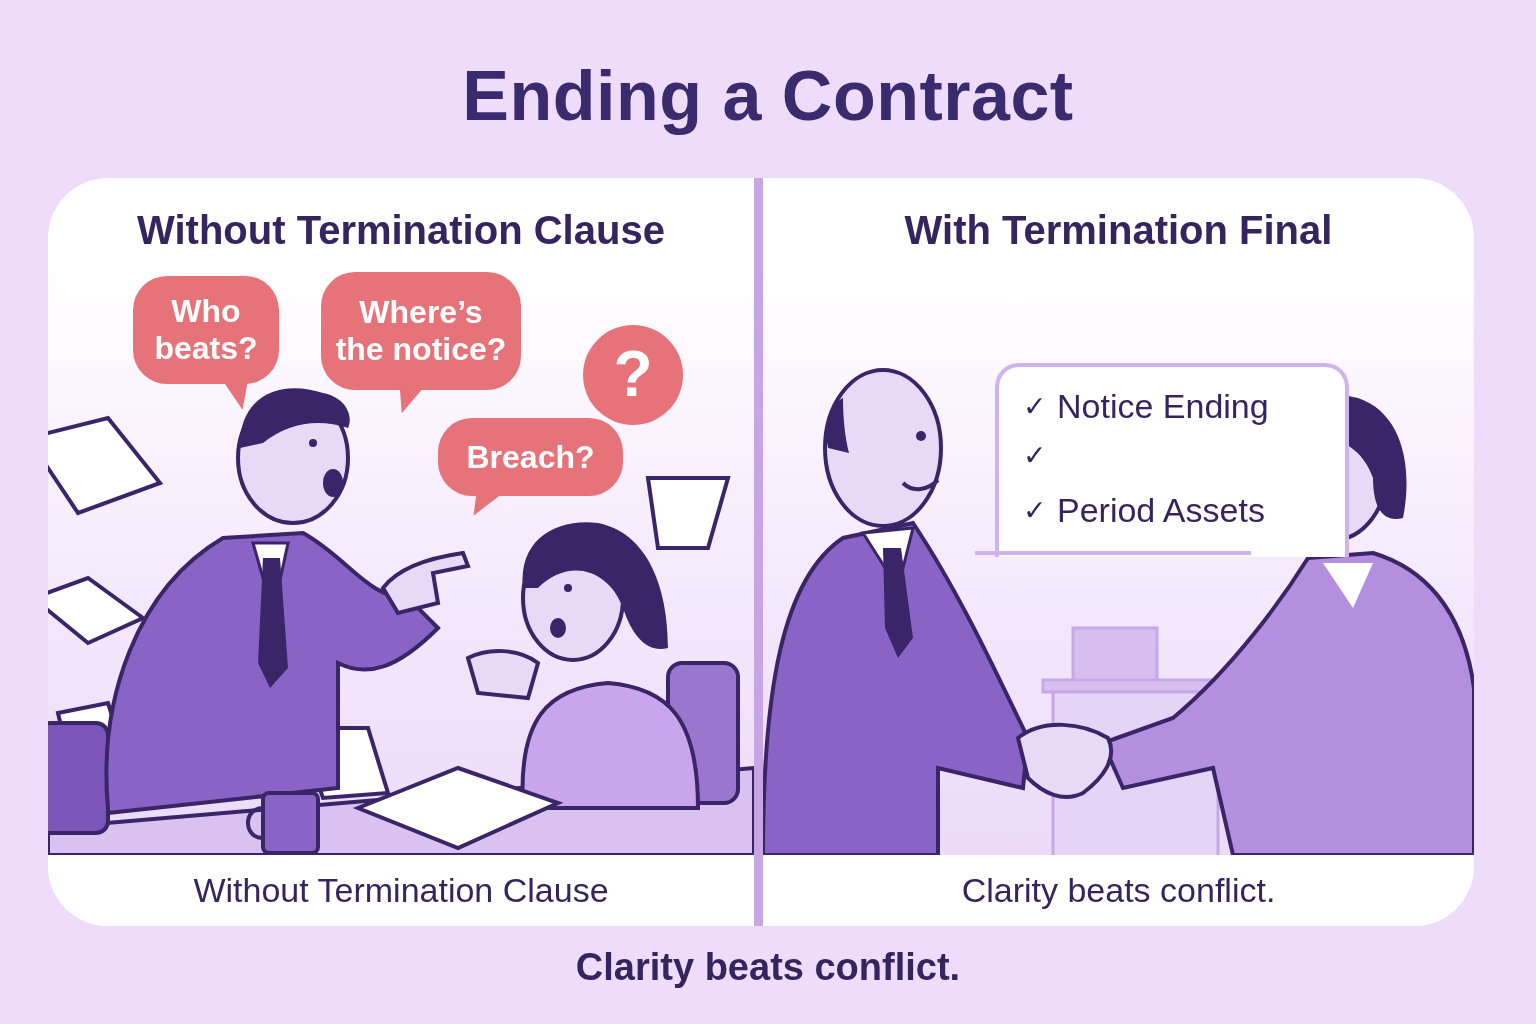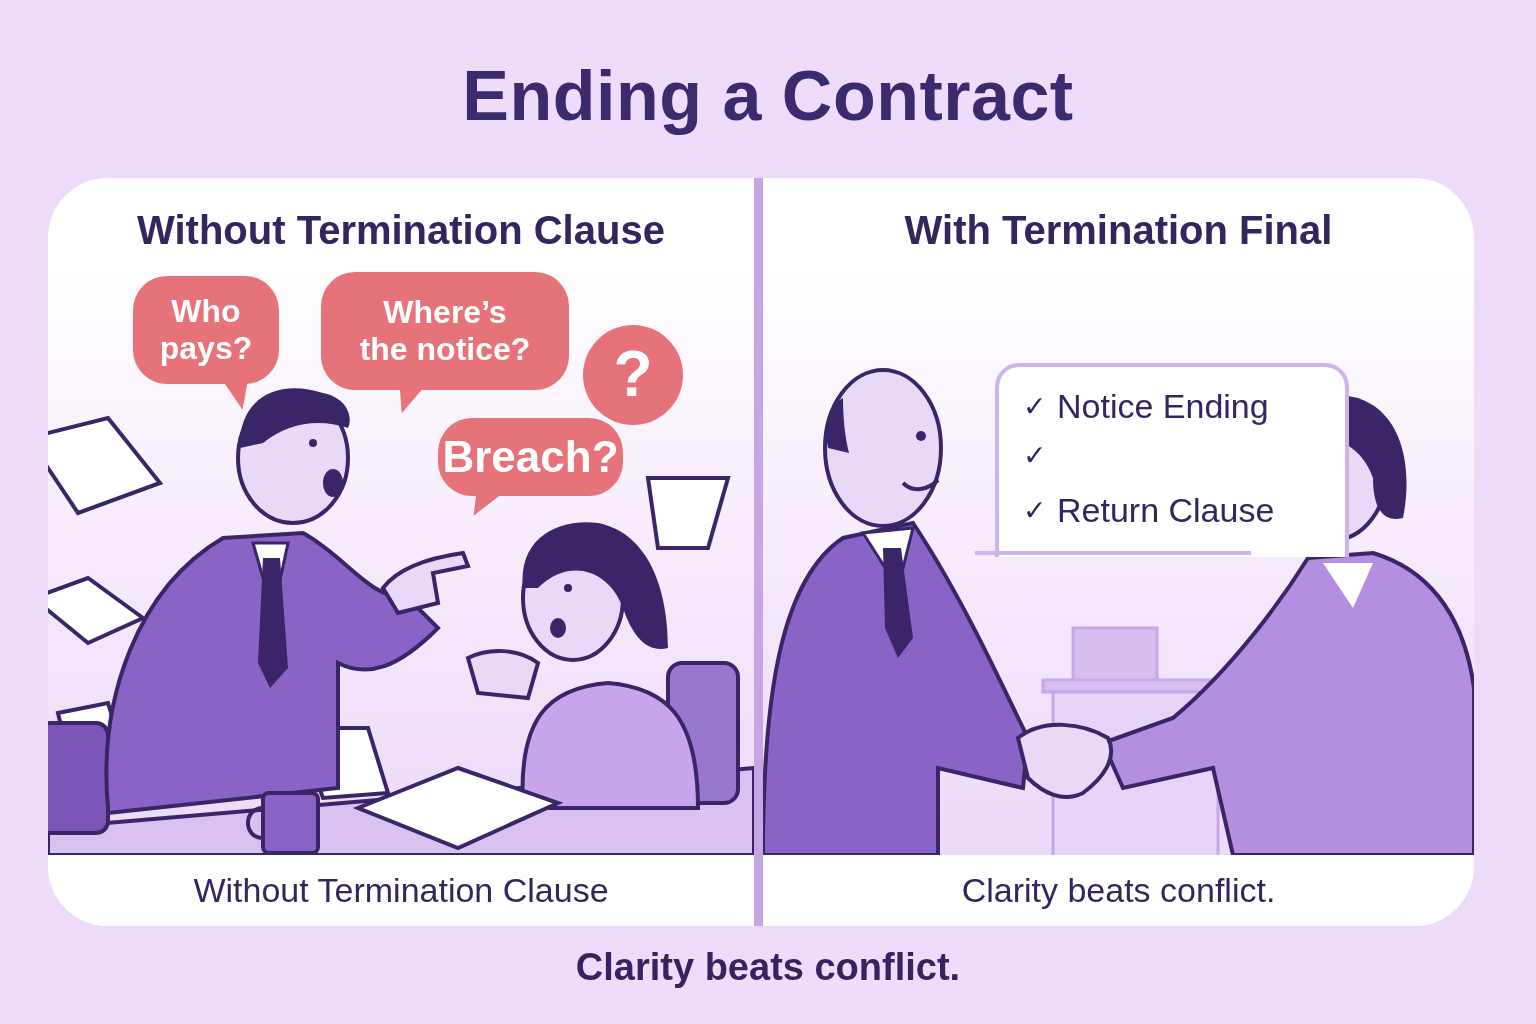--- a/index.html
+++ b/index.html
@@ -109,32 +109,32 @@
         <path d="M420 390 C440 380 470 380 490 395 L480 430 L430 425 Z" fill="#e8daf7" stroke="#3a2568" stroke-width="4"></path>
 
         <rect x="215" y="525" width="55" height="60" rx="6" fill="#8a63c6" stroke="#3a2568" stroke-width="4"></rect>
         <path d="M215 540 C195 540 195 570 215 570" fill="none" stroke="#3a2568" stroke-width="4"></path>
 
         <path d="M310 540 L410 500 L510 535 L410 580 Z" fill="#fff" stroke="#3a2568" stroke-width="4"></path>
       </svg>
 
       <div class="bubble" style="left:85px; top:8px; width:146px; height:108px; font-size:32px; flex-direction:column;">
         <span>Who</span>
-        <span>pays?</span>
+        <span>beats?</span>
         <span class="tail" style="left:92px; top:100px; transform:rotate(-12deg);"></span>
       </div>
-      <div class="bubble" style="left:273px; top:4px; width:248px; height:118px; font-size:32px; flex-direction:column;">
+      <div class="bubble" style="left:273px; top:4px; width:200px; height:118px; font-size:32px; flex-direction:column;">
         <span>Where’s</span>
         <span>the notice?</span>
         <span class="tail" style="left:72px; top:108px; transform:rotate(18deg);"></span>
       </div>
       <div class="bubble round" style="left:535px; top:57px; width:100px; height:100px;">
         <span>?</span>
       </div>
-      <div class="bubble" style="left:390px; top:150px; width:185px; height:78px; font-size:44px;">
+      <div class="bubble" style="left:390px; top:150px; width:185px; height:78px; font-size:32px;">
         <span>Breach?</span>
         <span class="tail" style="left:30px; top:66px; transform:rotate(30deg);"></span>
       </div>
     </div>
     <div class="heading">Without Termination Clause</div>
     <div class="caption">Without Termination Clause</div>
   </div>
 
   <div class="half right">
     <div class="scene">
@@ -166,21 +166,21 @@
       <div class="checklist">
         <div class="check-item" style="top:20px;">
           <span class="mark">✓</span>
           <span>Notice Ending</span>
         </div>
         <div class="check-item" style="top:72px;">
           <span class="mark">✓</span>
         </div>
         <div class="check-item" style="top:124px;">
           <span class="mark">✓</span>
-          <span>Return Clause</span>
+          <span>Period Assets</span>
         </div>
       </div>
       <div class="checklist-line"></div>
     </div>
     <div class="heading">With Termination Final</div>
     <div class="caption">Clarity beats conflict.</div>
   </div>
 </div>
 
 <div class="divider"></div>

